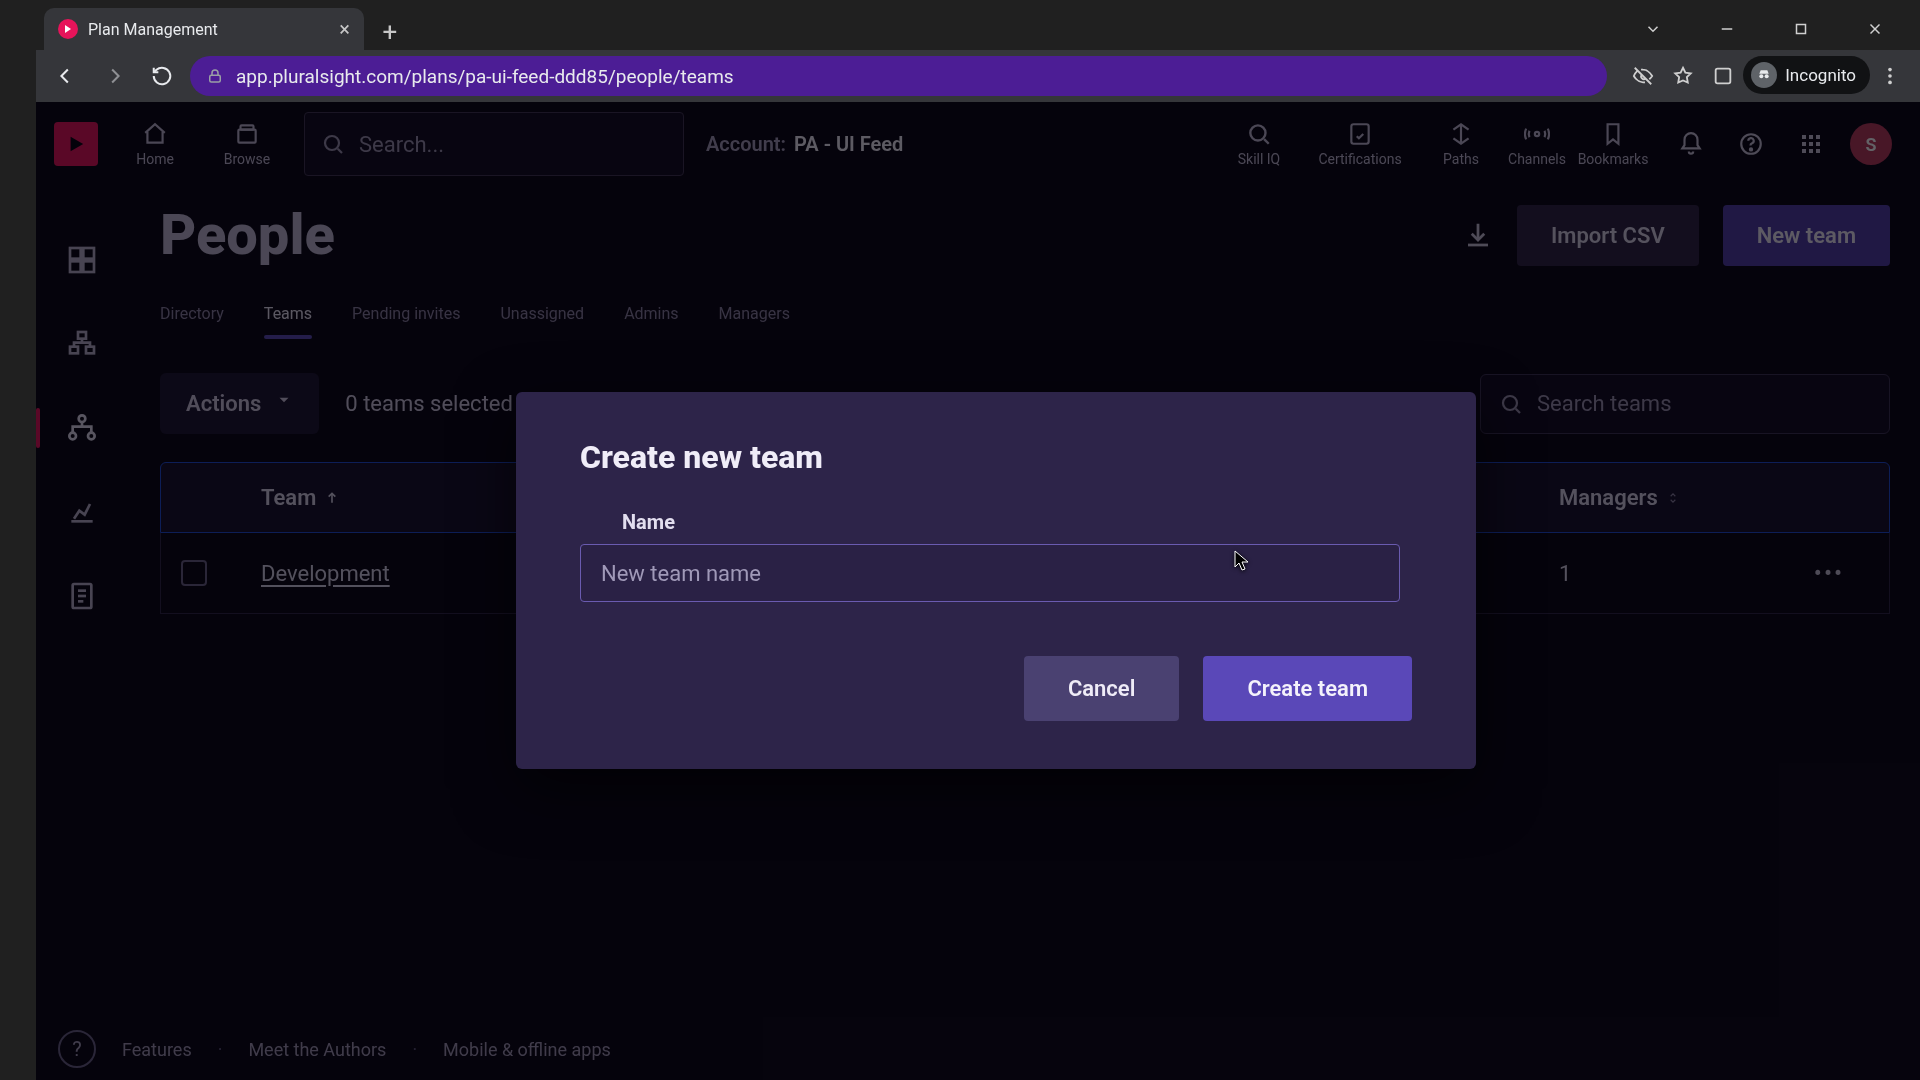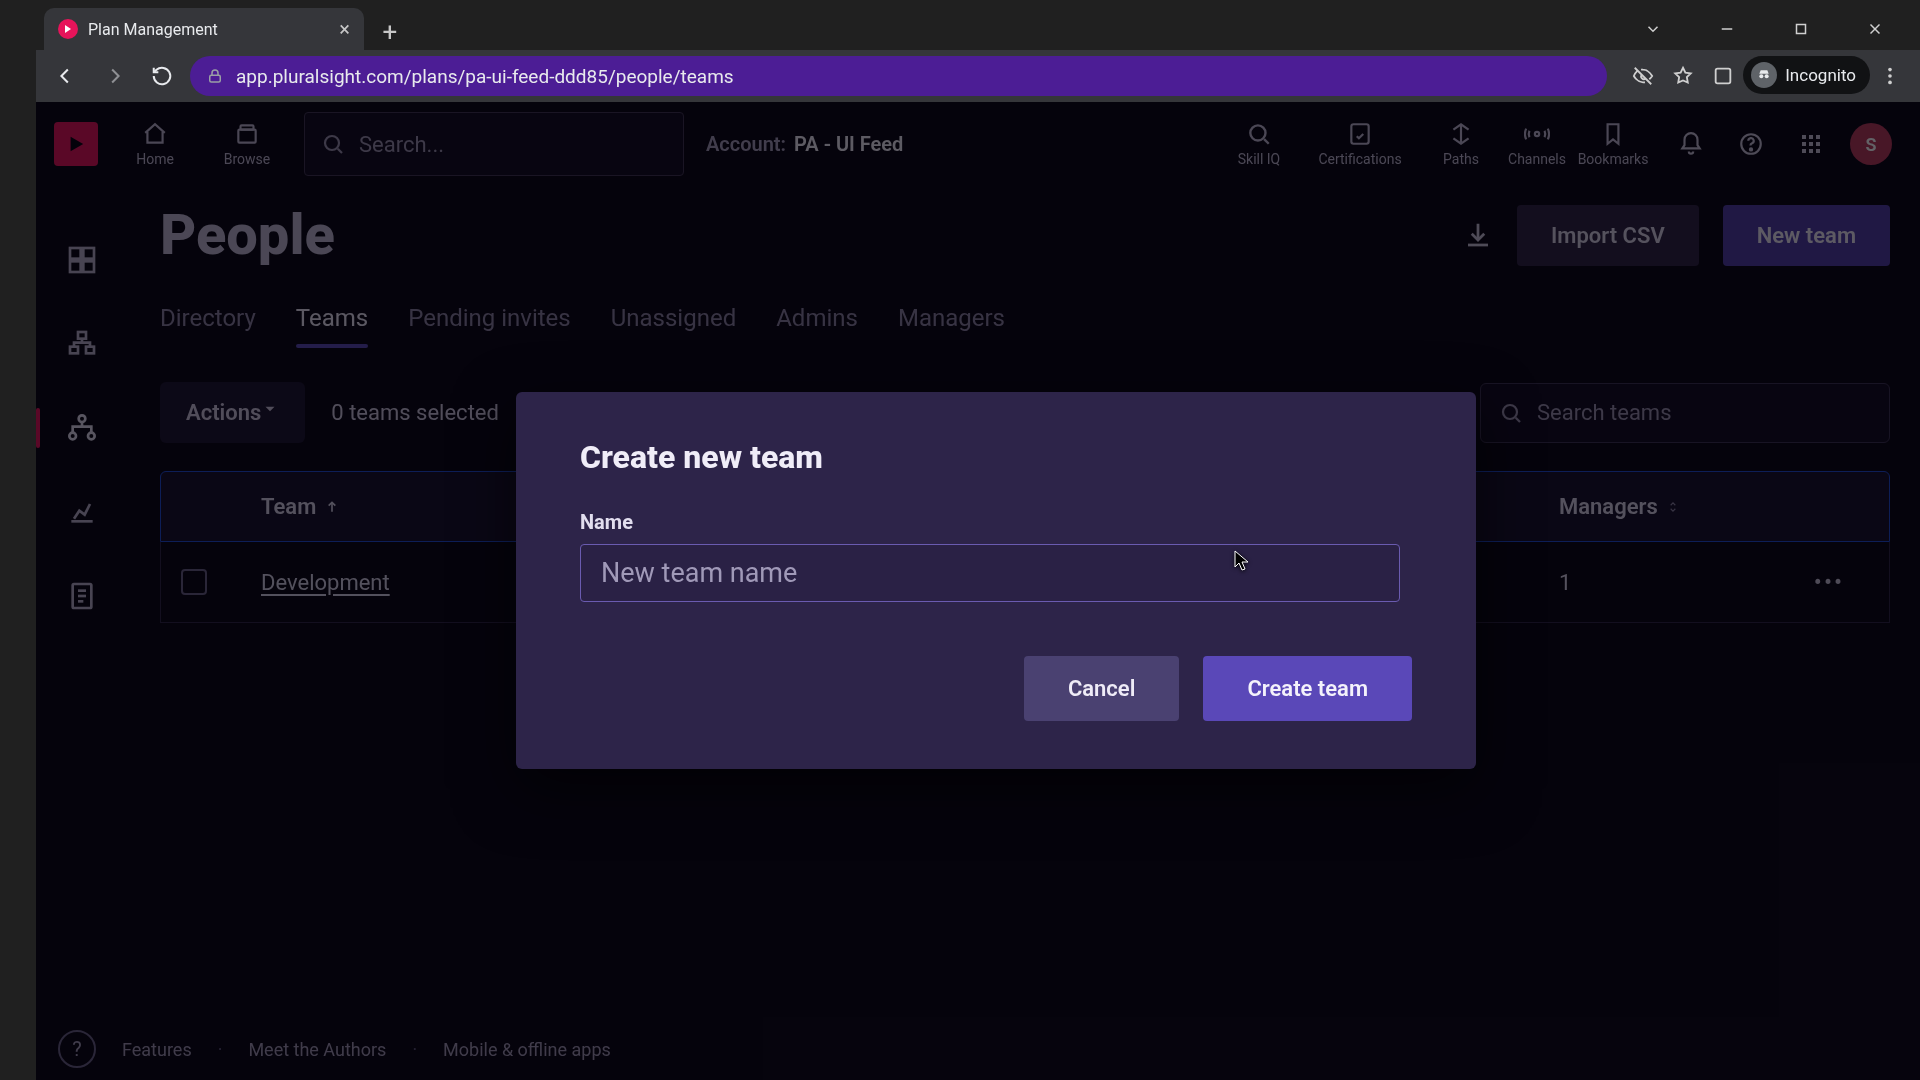--- a/index.html
+++ b/index.html
@@ -55,27 +55,27 @@
   
   .main { position:absolute; left: 124px; right: 30px; top: 100px; bottom: 70px; }
   .page-header { display:flex; align-items:center; }
   .page-title { font-size: 56px; font-weight: 800; color: #bfb9d1; }
   .page-header .hspacer { flex:1; }
   .hdr-actions { display:flex; align-items:center; gap: 24px; }
   .hdr-actions .dl-icon { color:#c8c2d8; }
   .btn-secondary { background:#2d2342; color:#d9d4e8; padding: 18px 34px; border-radius:4px; font-size:22px; font-weight:600; }
   .btn-primary { background:#4f3ea6; color:#eeeaf8; padding: 18px 34px; border-radius:4px; font-size:22px; font-weight:600; }
 
-  .tabs-row { display:flex; gap: 40px; margin-top: 36px; font-size:24px;align-items:center; }
+  .tabs-row { display:flex; gap: 40px; margin-top: 36px; font-size:16px;align-items:center; }
   .tabs-row .tabi { color:#8d84a3; padding-bottom: 14px; position:relative;}
   .tabs-row .tabi.active { color:#e9e5f4; }
   .tabs-row .tabi.active::after { content:""; position:absolute; left:0; right:0; bottom:-2px; height:4px; background:#5b4ab5; border-radius:2px;}
 
   .controls-row { display:flex; align-items:center; margin-top: 36px; gap: 26px; }
-  .actions-dd { background:#1b1530; border-radius:6px; padding: 18px 26px; display:flex; color:#cfc9df; font-size:22px; font-weight:600;}
+  .actions-dd { background:#1b1530; border-radius:6px; padding: 18px 26px; display:flex; gap:14px; color:#cfc9df; font-size:22px; font-weight:600;}
   .sel-text { color:#cfc9df; font-size:22px; }
   .controls-row .cspacer { flex:1; }
   .search-teams { width: 410px; height: 60px; border:1px solid #3b3252; border-radius:6px; background:#120d20; display:flex; align-items:center; gap:14px; padding:0 18px; color:#9b93b0; font-size:22px;}
   .search-teams svg { width:24px; height:24px; }
 
   .table { margin-top: 28px; }
   .thead { display:grid; grid-template-columns: 80px 1fr 200px 230px 80px; align-items:center; background:#15102a; border:1px solid #1d4ed8; border-radius:6px 6px 0 0; padding: 22px 20px; color:#d7d2e6; font-size:22px; font-weight:600;}
   .thead .th { display:flex; align-items:center; gap:8px;}
   .trow { display:grid; grid-template-columns: 80px 1fr 200px 230px 80px; align-items:center; padding: 26px 20px; border:1px solid #2d2545; border-top:none; }
   .checkbox { width:26px; height:26px; border:2px solid #6a6186; border-radius:4px; }
@@ -86,22 +86,22 @@
   .footer-bar { position:absolute; left:0; right:0; bottom:0; height:62px; display:flex; align-items:center; gap: 26px; padding-left: 22px; color:#a29ab6; font-size:18px;}
   .help-fab { width:38px; height:38px; border:2px solid #6a6186; border-radius:50%; display:flex; align-items:center; justify-content:center; color:#a79fbc; font-size:20px;}
   .footer-bar .sep { color:#5f577a; }
 
   
   .scrim { position:absolute; inset:0; background: rgba(3,2,8,0.62); }
 
   
   .modal { position:absolute; left:480px; top:290px; width: 960px; background:#2d2449; border-radius:6px; box-shadow: 0 20px 60px rgba(0,0,0,.6); padding: 46px 64px 48px 64px; }
   .modal-title { font-size:32px; font-weight:800; color:#f0edf8; margin-bottom: 34px; }
-  .field-label { font-size:20px; font-weight:700; color:#e2deef; margin-bottom: 10px; display:block; }
-  .text-input { width: 820px; height: 58px; background:#2a2145; border:1.5px solid #6a5bb0; border-radius:4px; color:#b9b1cf; font-size:27px; padding: 0 20px; outline:none;}
+  .field-label { font-size:20px; font-weight:700; color:#e2deef; margin-bottom: 10px; display:block;margin-left:42px; }
+  .text-input { width: 820px; height: 58px; background:#2a2145; border:1.5px solid #6a5bb0; border-radius:4px; color:#b9b1cf; font-size:22px; padding: 0 20px; outline:none;}
   .text-input::placeholder { color:#a099b8; }
   .modal-actions { display:flex; justify-content:flex-end; gap: 24px; margin-top: 54px; }
   .btn-cancel { background:#4a4171; color:#efecf7; padding: 20px 44px; font-size:22px; font-weight:600; border-radius:4px;}
   .btn-create { background:#5a48b8; color:#f4f2fb; padding: 20px 44px; font-size:22px; font-weight:600; border-radius:4px;}
 
   
   .cursor { position:absolute; left: 1198px; top: 448px; width: 16px; height: 22px; pointer-events:none;}
   .cursor svg { filter: drop-shadow(0 1px 2px rgba(0,0,0,.9)); }
 
   svg { display:block; }

